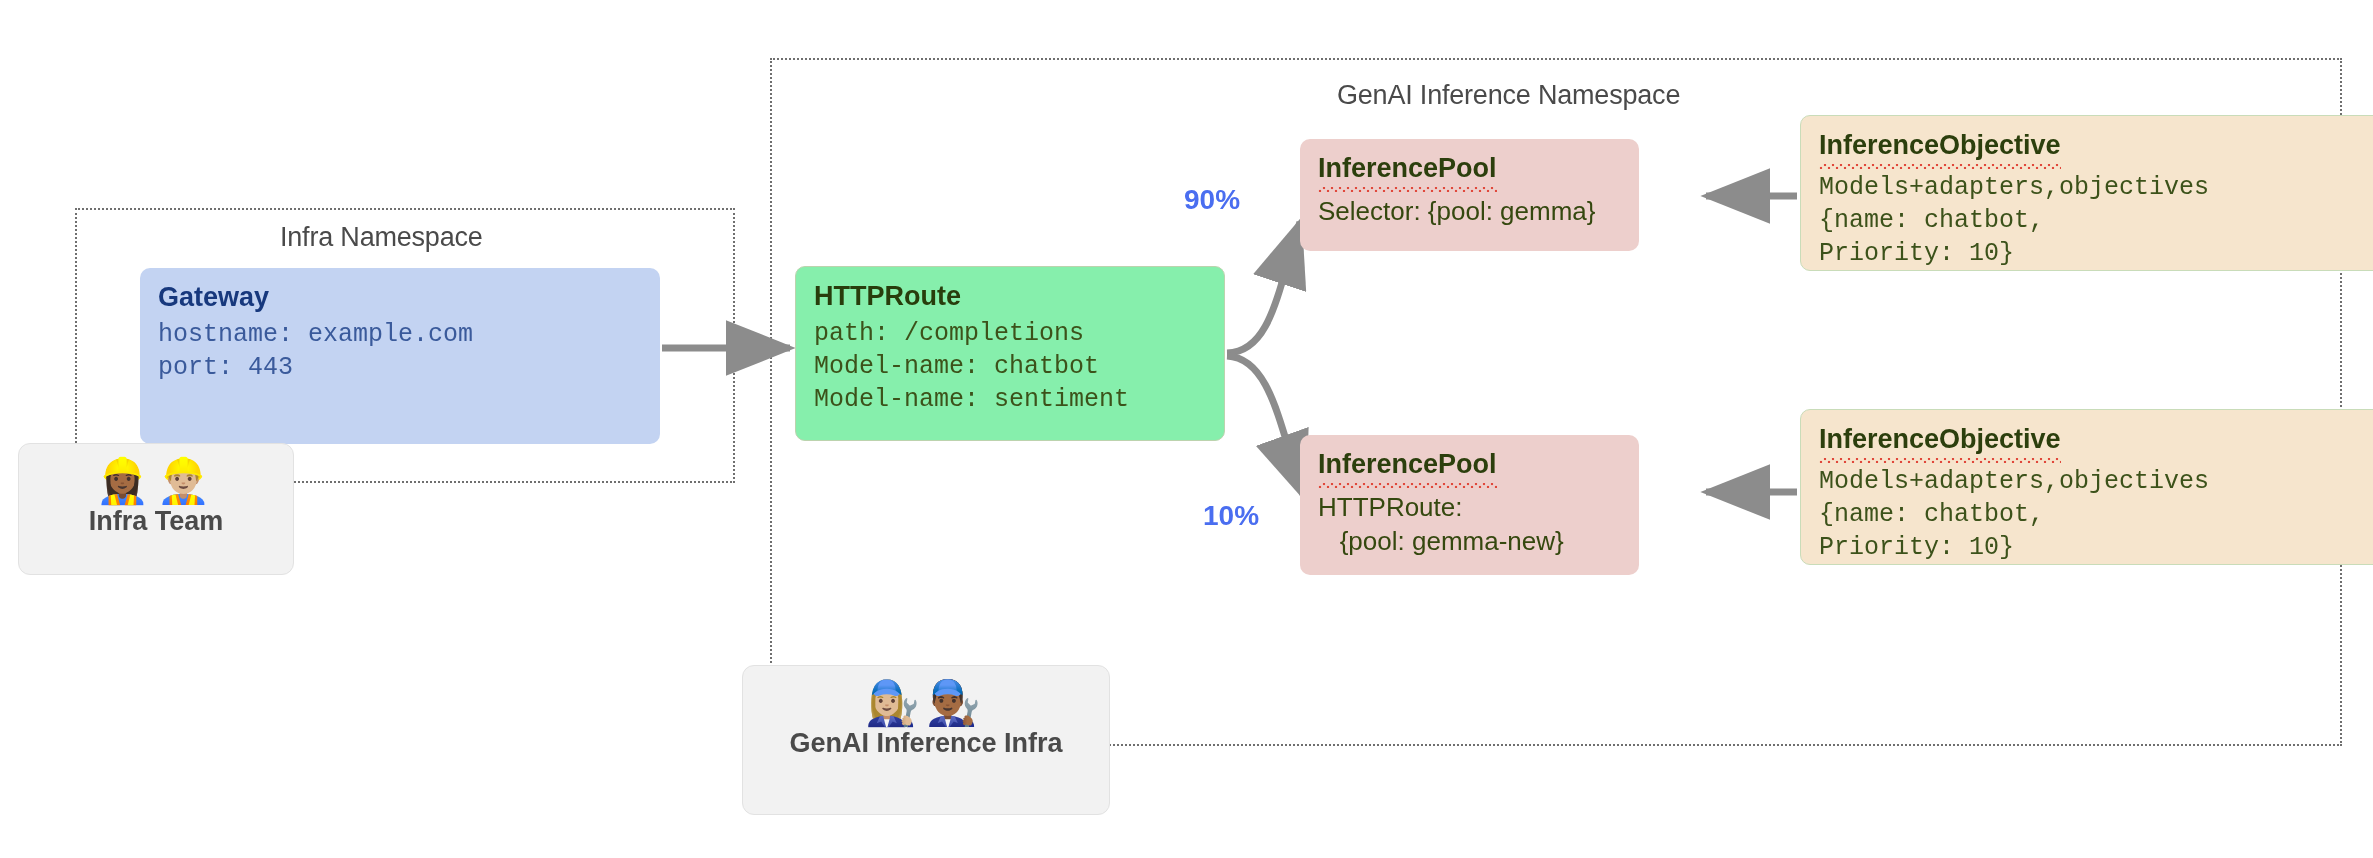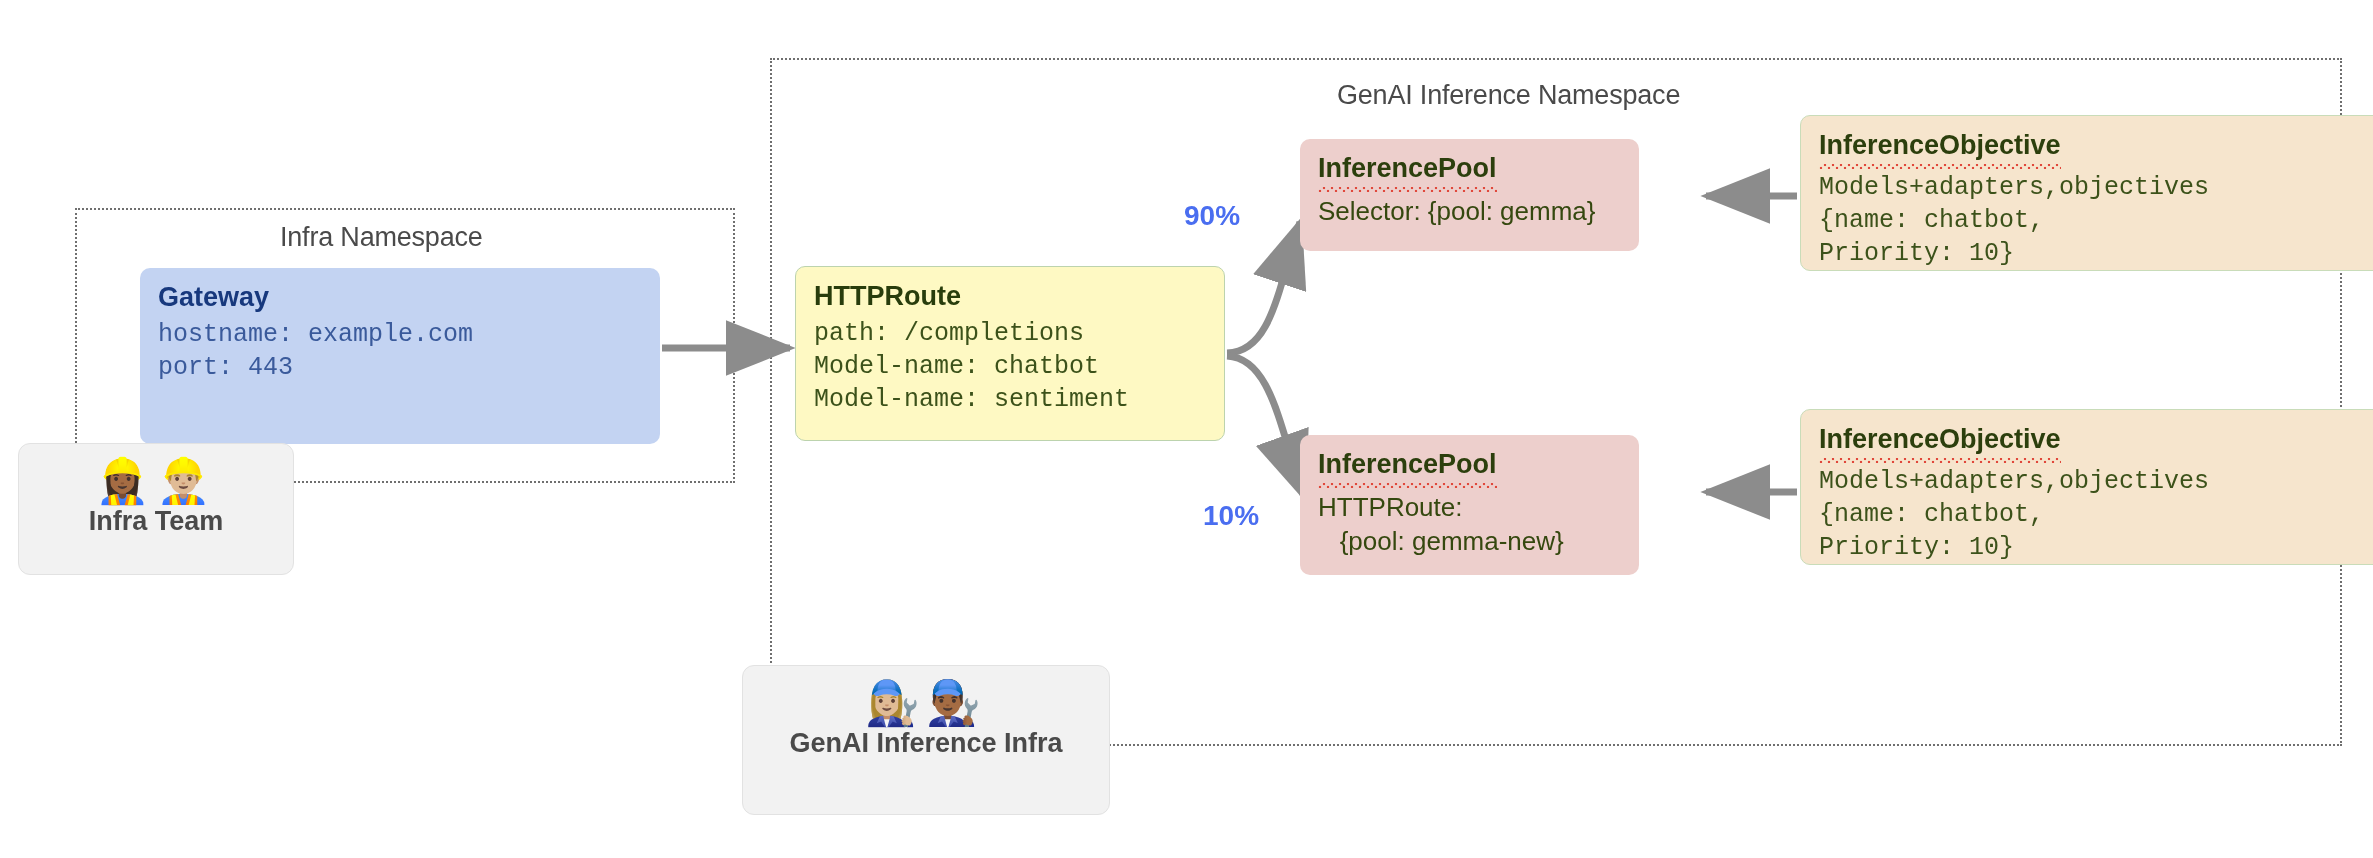--- a/index.html
+++ b/index.html
@@ -78,21 +78,21 @@
   #gateway .title { font-size: 27px; color: #17387d; margin-bottom: 2px; }
   #gateway .body {
     font-family: "Liberation Mono", "DejaVu Sans Mono", monospace;
     font-size: 25px;
     color: #3a5a9b;
   }
 
   
   #httproute {
     left: 795px; top: 266px; width: 430px; height: 175px;
-    background: #fef9c3;
+    background: #86efac;
     border: 1.5px solid #bcd3ae;
     color: #2f4210;
   }
   #httproute .title { font-size: 27px; color: #283d0c; margin-bottom: 2px; }
   #httproute .body {
     font-family: "Liberation Mono", "DejaVu Sans Mono", monospace;
     font-size: 25px;
     color: #3c521a;
   }
 
@@ -150,21 +150,21 @@
   #team-genai { left: 742px; top: 665px; width: 368px; height: 150px; }
 
   
   .pct {
     position: absolute;
     font-size: 28px;
     font-weight: bold;
     color: #4a6ef0;
     white-space: nowrap;
   }
-  #pct-90 { left: 1184px; top: 200px; }
+  #pct-90 { left: 1184px; top: 184px; }
   #pct-10 { left: 1203px; top: 500px; }
 
   
   #arrows {
     position: absolute;
     left: 0; top: 0;
     width: 2373px; height: 858px;
     pointer-events: none;
   }
 </style>

